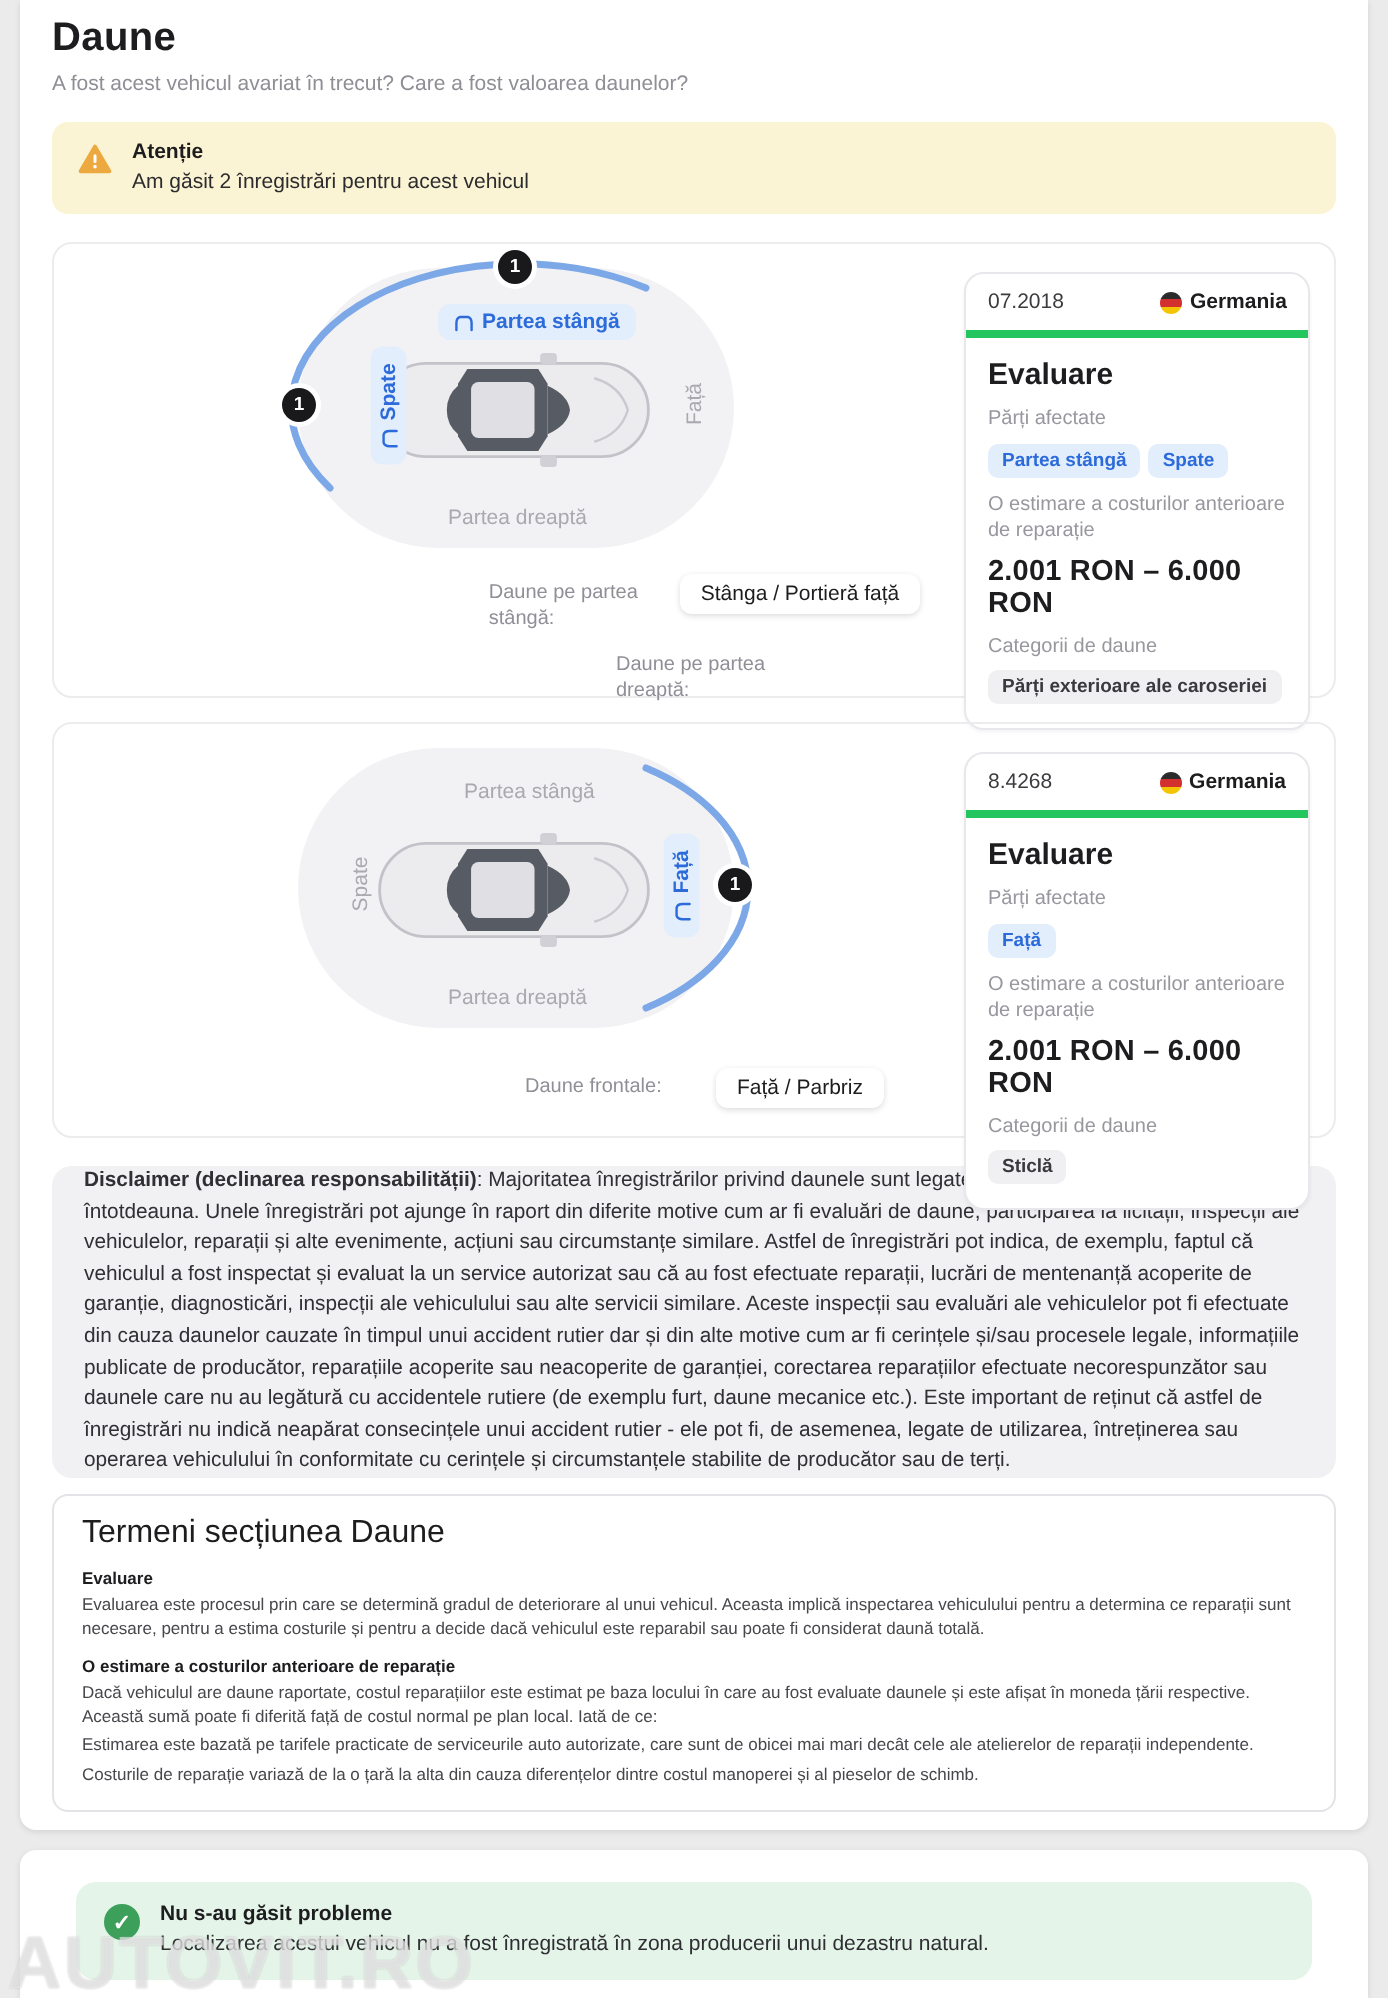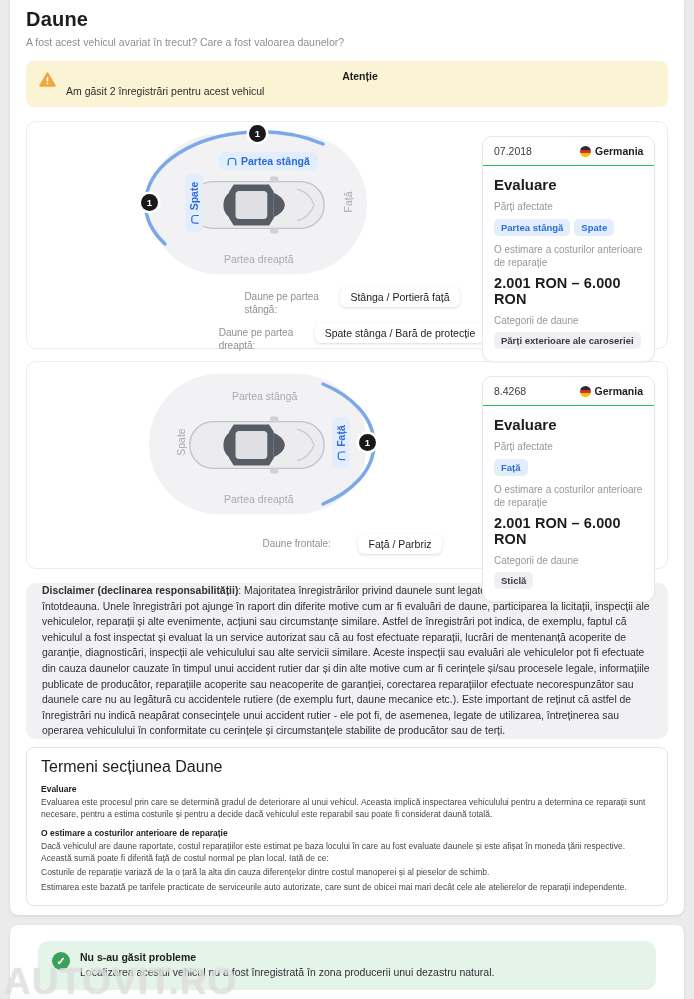--- a/index.html
+++ b/index.html
@@ -8,21 +8,21 @@
   .page { background:#fff; margin:0 10px; box-shadow:0 1px 3px rgba(0,0,0,.10); }
   .page1 { height:915px; border-radius:0 0 8px 8px; padding:8px 16px 0 16px; overflow:hidden; }
   .gap { height:10px; }
   .page2 { height:74px; border-radius:8px 8px 0 0; padding-top:16px; position:relative; }
 
   h1.title { font-size:20px; font-weight:700; letter-spacing:.2px; }
   .subtitle { font-size:10.5px; color:#8e8e95; margin:5px 0 13px; }
 
   .alert { background:#fbf4d4; border-radius:8px; padding:9px 14px 10px 40px; position:relative; margin-bottom:14px; }
   .alert .warn { position:absolute; left:13px; top:11px; width:17px; height:15px; }
-  .alert-title { font-size:10.5px; font-weight:700; margin-bottom:3px;text-align:center; }
+  .alert-title { font-size:10.5px; font-weight:700; margin-bottom:3px; }
   .alert-text { font-size:10.5px; color:#2c2c2e; }
 
   .section-card { border:1px solid #ececef; border-radius:10px; margin-bottom:12px; position:relative; padding:6px 0 10px 0; }
   .sc1 { height:228px; }
   .sc2 { height:208px; }
 
   .diagram { position:relative; width:454px; height:152px; }
   .oval { position:absolute; left:122px; top:6px; width:218px; height:140px; background:#f2f2f4; border-radius:110px; }
   .carsvg { position:absolute; left:160px; top:42px; width:140px; height:70px; }
   .arc { position:absolute; left:110px; top:-8px; width:242px; height:168px; pointer-events:none; }
@@ -34,21 +34,21 @@
     border-radius:6px; padding:3px 8px; display:inline-flex; align-items:center; gap:4px; white-space:nowrap; z-index:2; }
   .rot { transform:rotate(-90deg); transform-origin:center; }
 
   .detail-row { display:flex; align-items:flex-start; margin:7px 0 0 10px;justify-content:center; }
   .detail-label { width:88px; font-size:10px; color:#8f8f97; line-height:1.3; padding-top:3px; }
   .chip { background:#fff; border-radius:6px; padding:4px 10px; font-size:10.5px; font-weight:400;
     box-shadow:0 1px 3px rgba(0,0,0,.14); margin-left:8px; white-space:nowrap; }
 
   .eval-card { position:absolute; top:14px; right:12px; width:173px; background:#fff;
     border:1px solid #e8e8ec; border-radius:10px; box-shadow:0 1px 2px rgba(0,0,0,.05); }
-  .eval-head { display:flex; justify-content:space-between; padding:8px 11px; border-bottom:1px solid #22c55e;gap:48px; }
+  .eval-head { display:flex; justify-content:space-between; padding:8px 11px; border-bottom:4px solid #22c55e;gap:48px; }
   .eval-date { font-size:10.5px; color:#3c3c40; }
   .country { display:flex; align-items:center; gap:4px; font-size:10.5px; font-weight:700; }
   .flag-de { width:11px; height:11px; border-radius:50%; display:inline-block;
     background:linear-gradient(#2b2b2b 34%, #d32f2f 34% 67%, #f4c400 67%); }
   .eval-body { padding:10px 11px 12px; }
   .eval-title { font-size:15px; font-weight:700; margin-bottom:7px; }
   .eval-label { font-size:10px; color:#97979e; margin:7px 0 5px; line-height:1.35; }
   .badges { display:flex; gap:4px; flex-wrap:wrap; }
   .b-blue { background:#e3eefc; color:#2c6bd9; font-size:9.5px; font-weight:700; border-radius:5px; padding:3px 7px; }
   .b-gray { background:#f0f0f2; color:#3a3a3e; font-size:9.5px; font-weight:700; border-radius:5px; padding:3px 7px; }
@@ -123,21 +123,20 @@
       <span class="lbl rot" style="left:310px; top:68px;">Față</span>
       <span class="lbl" style="left:197px; top:125px;">Partea dreaptă</span>
     </div>
 
     <div class="detail-row">
       <div class="detail-label">Daune pe partea stângă:</div>
       <div class="chip">Stânga / Portieră față</div>
     </div>
     <div class="detail-row">
       <div class="detail-label">Daune pe partea dreaptă:</div>
-      <div class="chip">Spate stânga / Bară de protecție</div>
     </div>
 
     <div class="eval-card">
       <div class="eval-head">
         <span class="eval-date">07.2018</span>
         <span class="country">
           <span class="flag-de"></span>
           <span>Germania</span>
         </span>
       </div>
@@ -216,22 +215,22 @@
   </div>
 
   <div class="disclaimer"><b>Disclaimer (declinarea responsabilității)</b><span>: Majoritatea înregistrărilor privind daunele sunt legate de accidente rutiere, dar nu întotdeauna. Unele înregistrări pot ajunge în raport din diferite motive cum ar fi evaluări de daune, participarea la licitații, inspecții ale vehiculelor, reparații și alte evenimente, acțiuni sau circumstanțe similare. Astfel de înregistrări pot indica, de exemplu, faptul că vehiculul a fost inspectat și evaluat la un service autorizat sau că au fost efectuate reparații, lucrări de mentenanță acoperite de garanție, diagnosticări, inspecții ale vehiculului sau alte servicii similare. Aceste inspecții sau evaluări ale vehiculelor pot fi efectuate din cauza daunelor cauzate în timpul unui accident rutier dar și din alte motive cum ar fi cerințele și/sau procesele legale, informațiile publicate de producător, reparațiile acoperite sau neacoperite de garanției, corectarea reparațiilor efectuate necorespunzător sau daunele care nu au legătură cu accidentele rutiere (de exemplu furt, daune mecanice etc.). Este important de reținut că astfel de înregistrări nu indică neapărat consecințele unui accident rutier - ele pot fi, de asemenea, legate de utilizarea, întreținerea sau operarea vehiculului în conformitate cu cerințele și circumstanțele stabilite de producător sau de terți.</span></div>
 
   <div class="terms">
     <div class="terms-title">Termeni secțiunea Daune</div>
     <div class="term-name" style="margin-top:2px">Evaluare</div>
     <div class="term-def">Evaluarea este procesul prin care se determină gradul de deteriorare al unui vehicul. Aceasta implică inspectarea vehiculului pentru a determina ce reparații sunt necesare, pentru a estima costurile și pentru a decide dacă vehiculul este reparabil sau poate fi considerat daună totală.</div>
     <div class="term-name">O estimare a costurilor anterioare de reparație</div>
     <div class="term-def">Dacă vehiculul are daune raportate, costul reparațiilor este estimat pe baza locului în care au fost evaluate daunele și este afișat în moneda țării respective. Această sumă poate fi diferită față de costul normal pe plan local. Iată de ce:</div>
+    <div class="term-def">Estimarea este bazată pe tarifele practicate de serviceurile auto autorizate, care sunt de obicei mai mari decât cele ale atelierelor de reparații independente.</div>
     <div class="term-def">Costurile de reparație variază de la o țară la alta din cauza diferențelor dintre costul manoperei și al pieselor de schimb.</div>
-    <div class="term-def">Estimarea este bazată pe tarifele practicate de serviceurile auto autorizate, care sunt de obicei mai mari decât cele ale atelierelor de reparații independente.</div>
   </div>
 
 </div>
 
 <div class="gap"></div>
 
 <div class="page page2">
   <div class="result-box">
     <span class="check">✓</span>
     <div class="result-title">Nu s-au găsit probleme</div>

